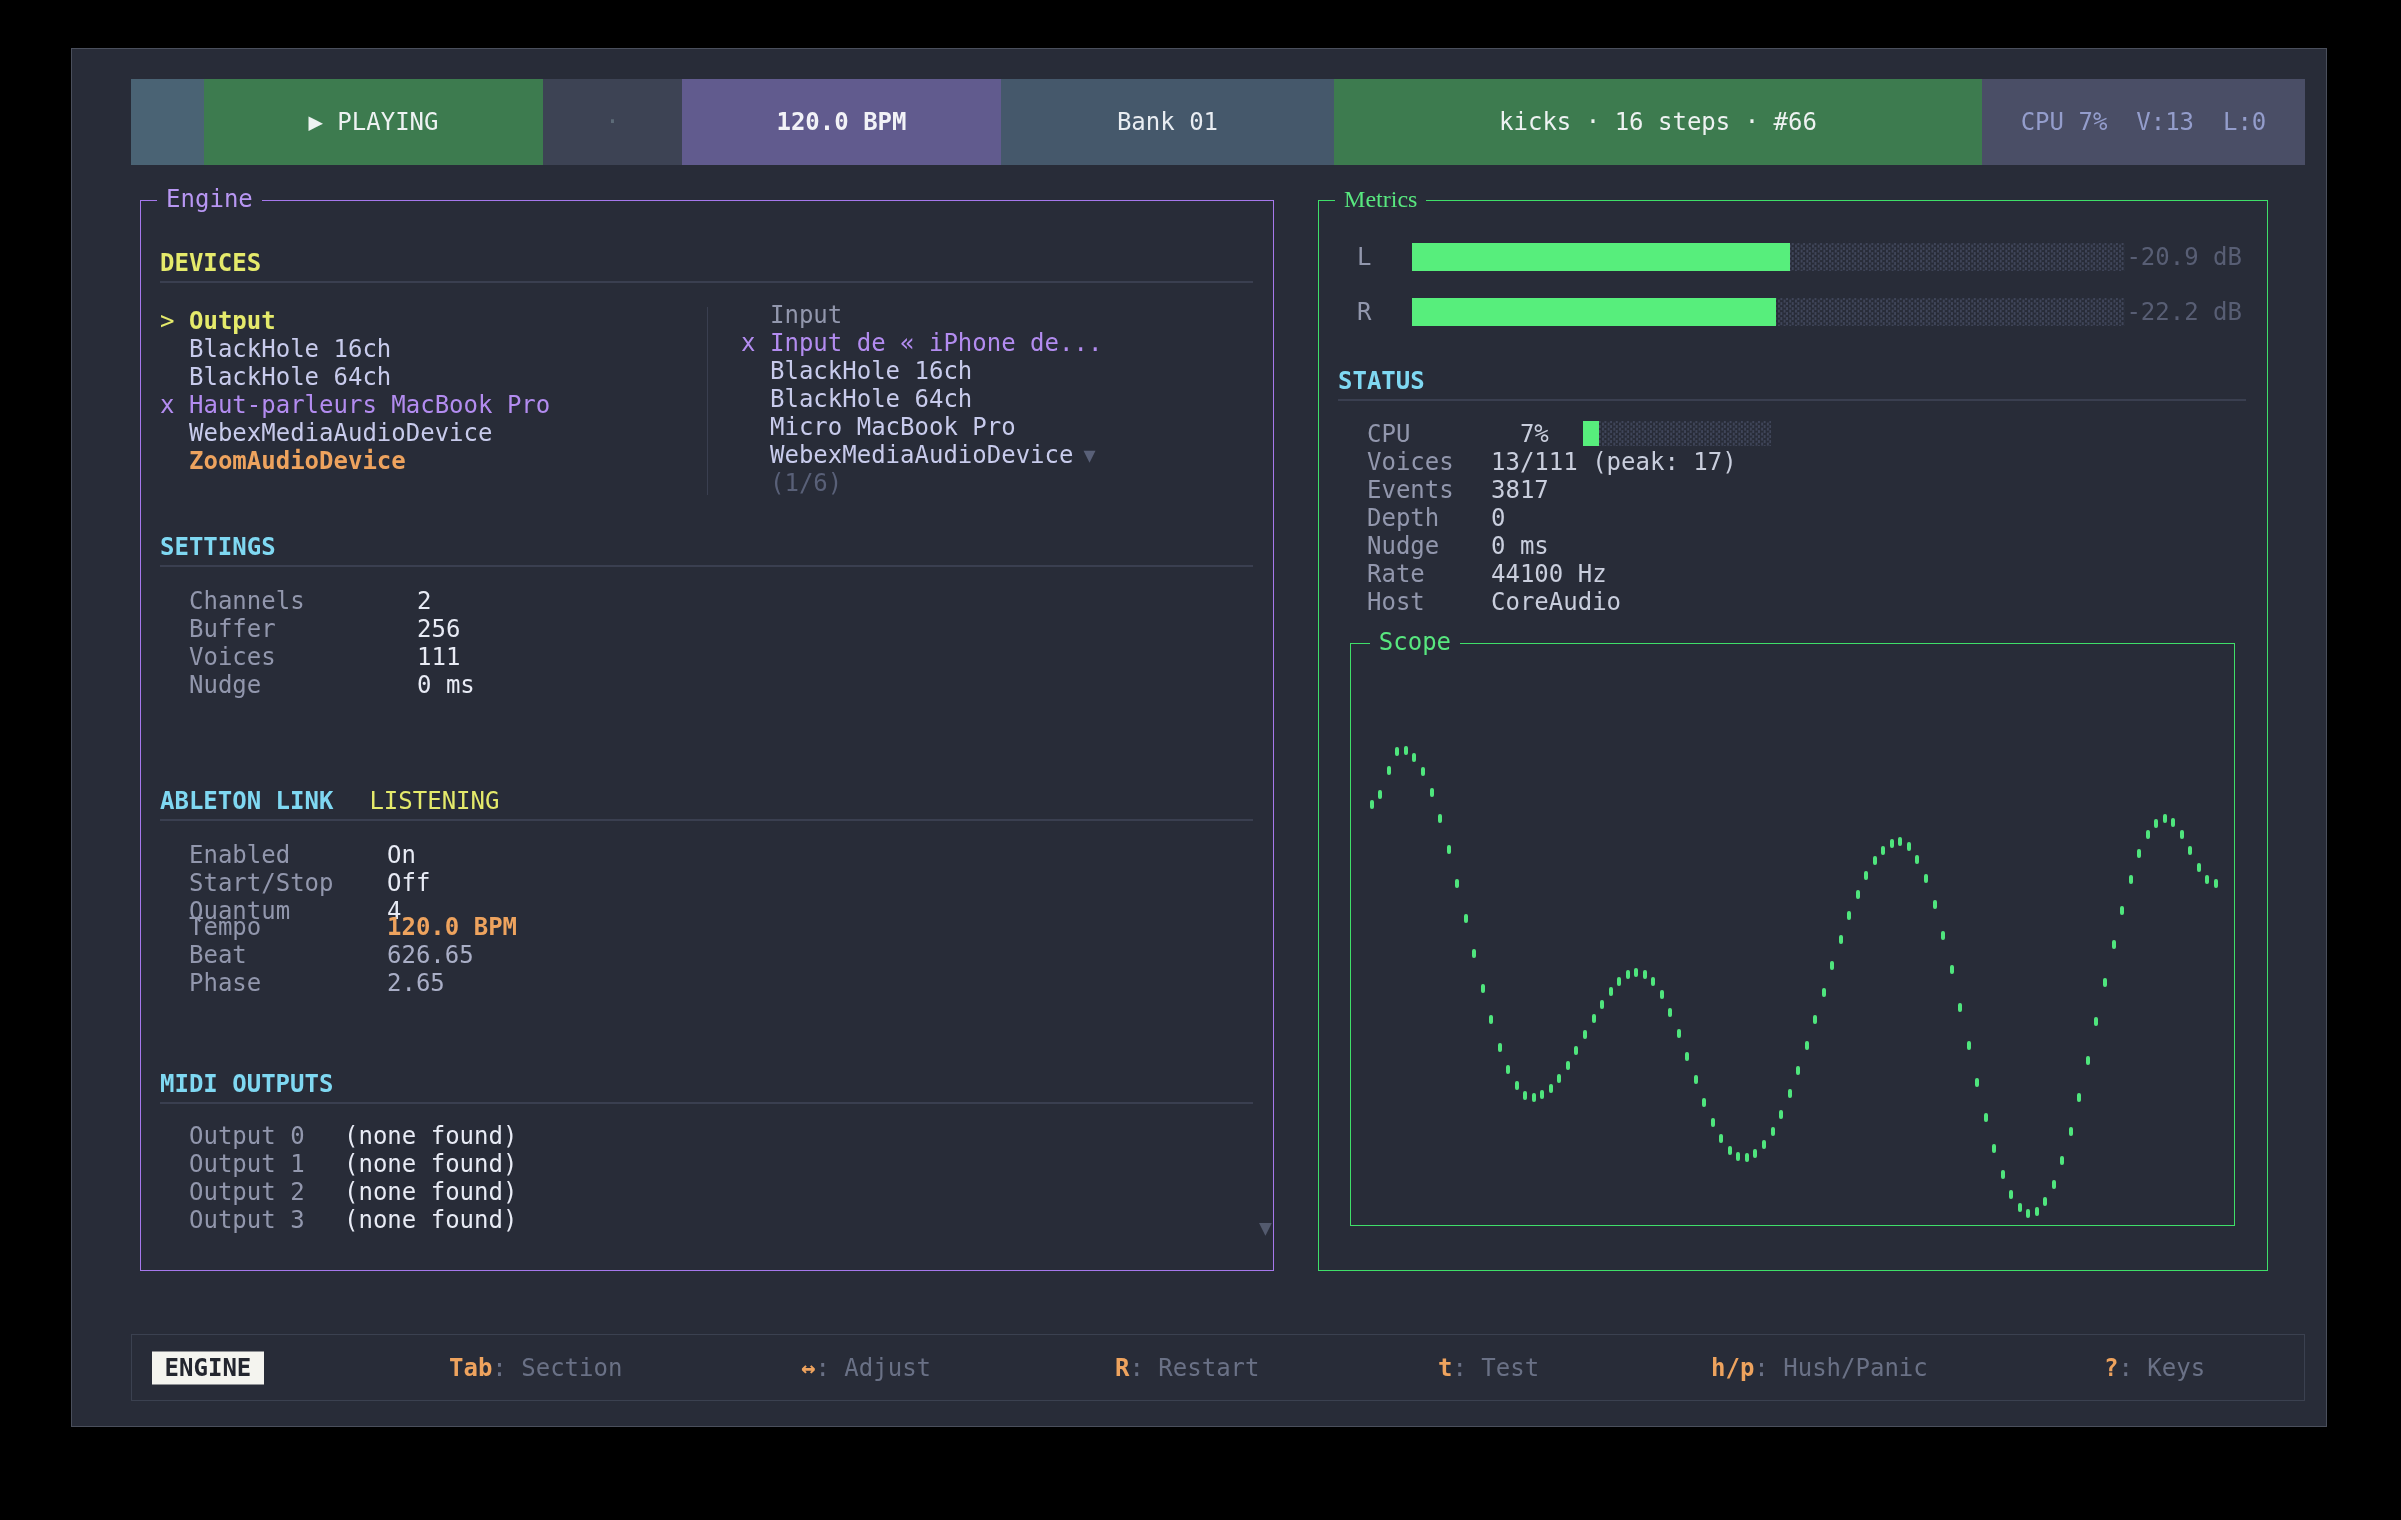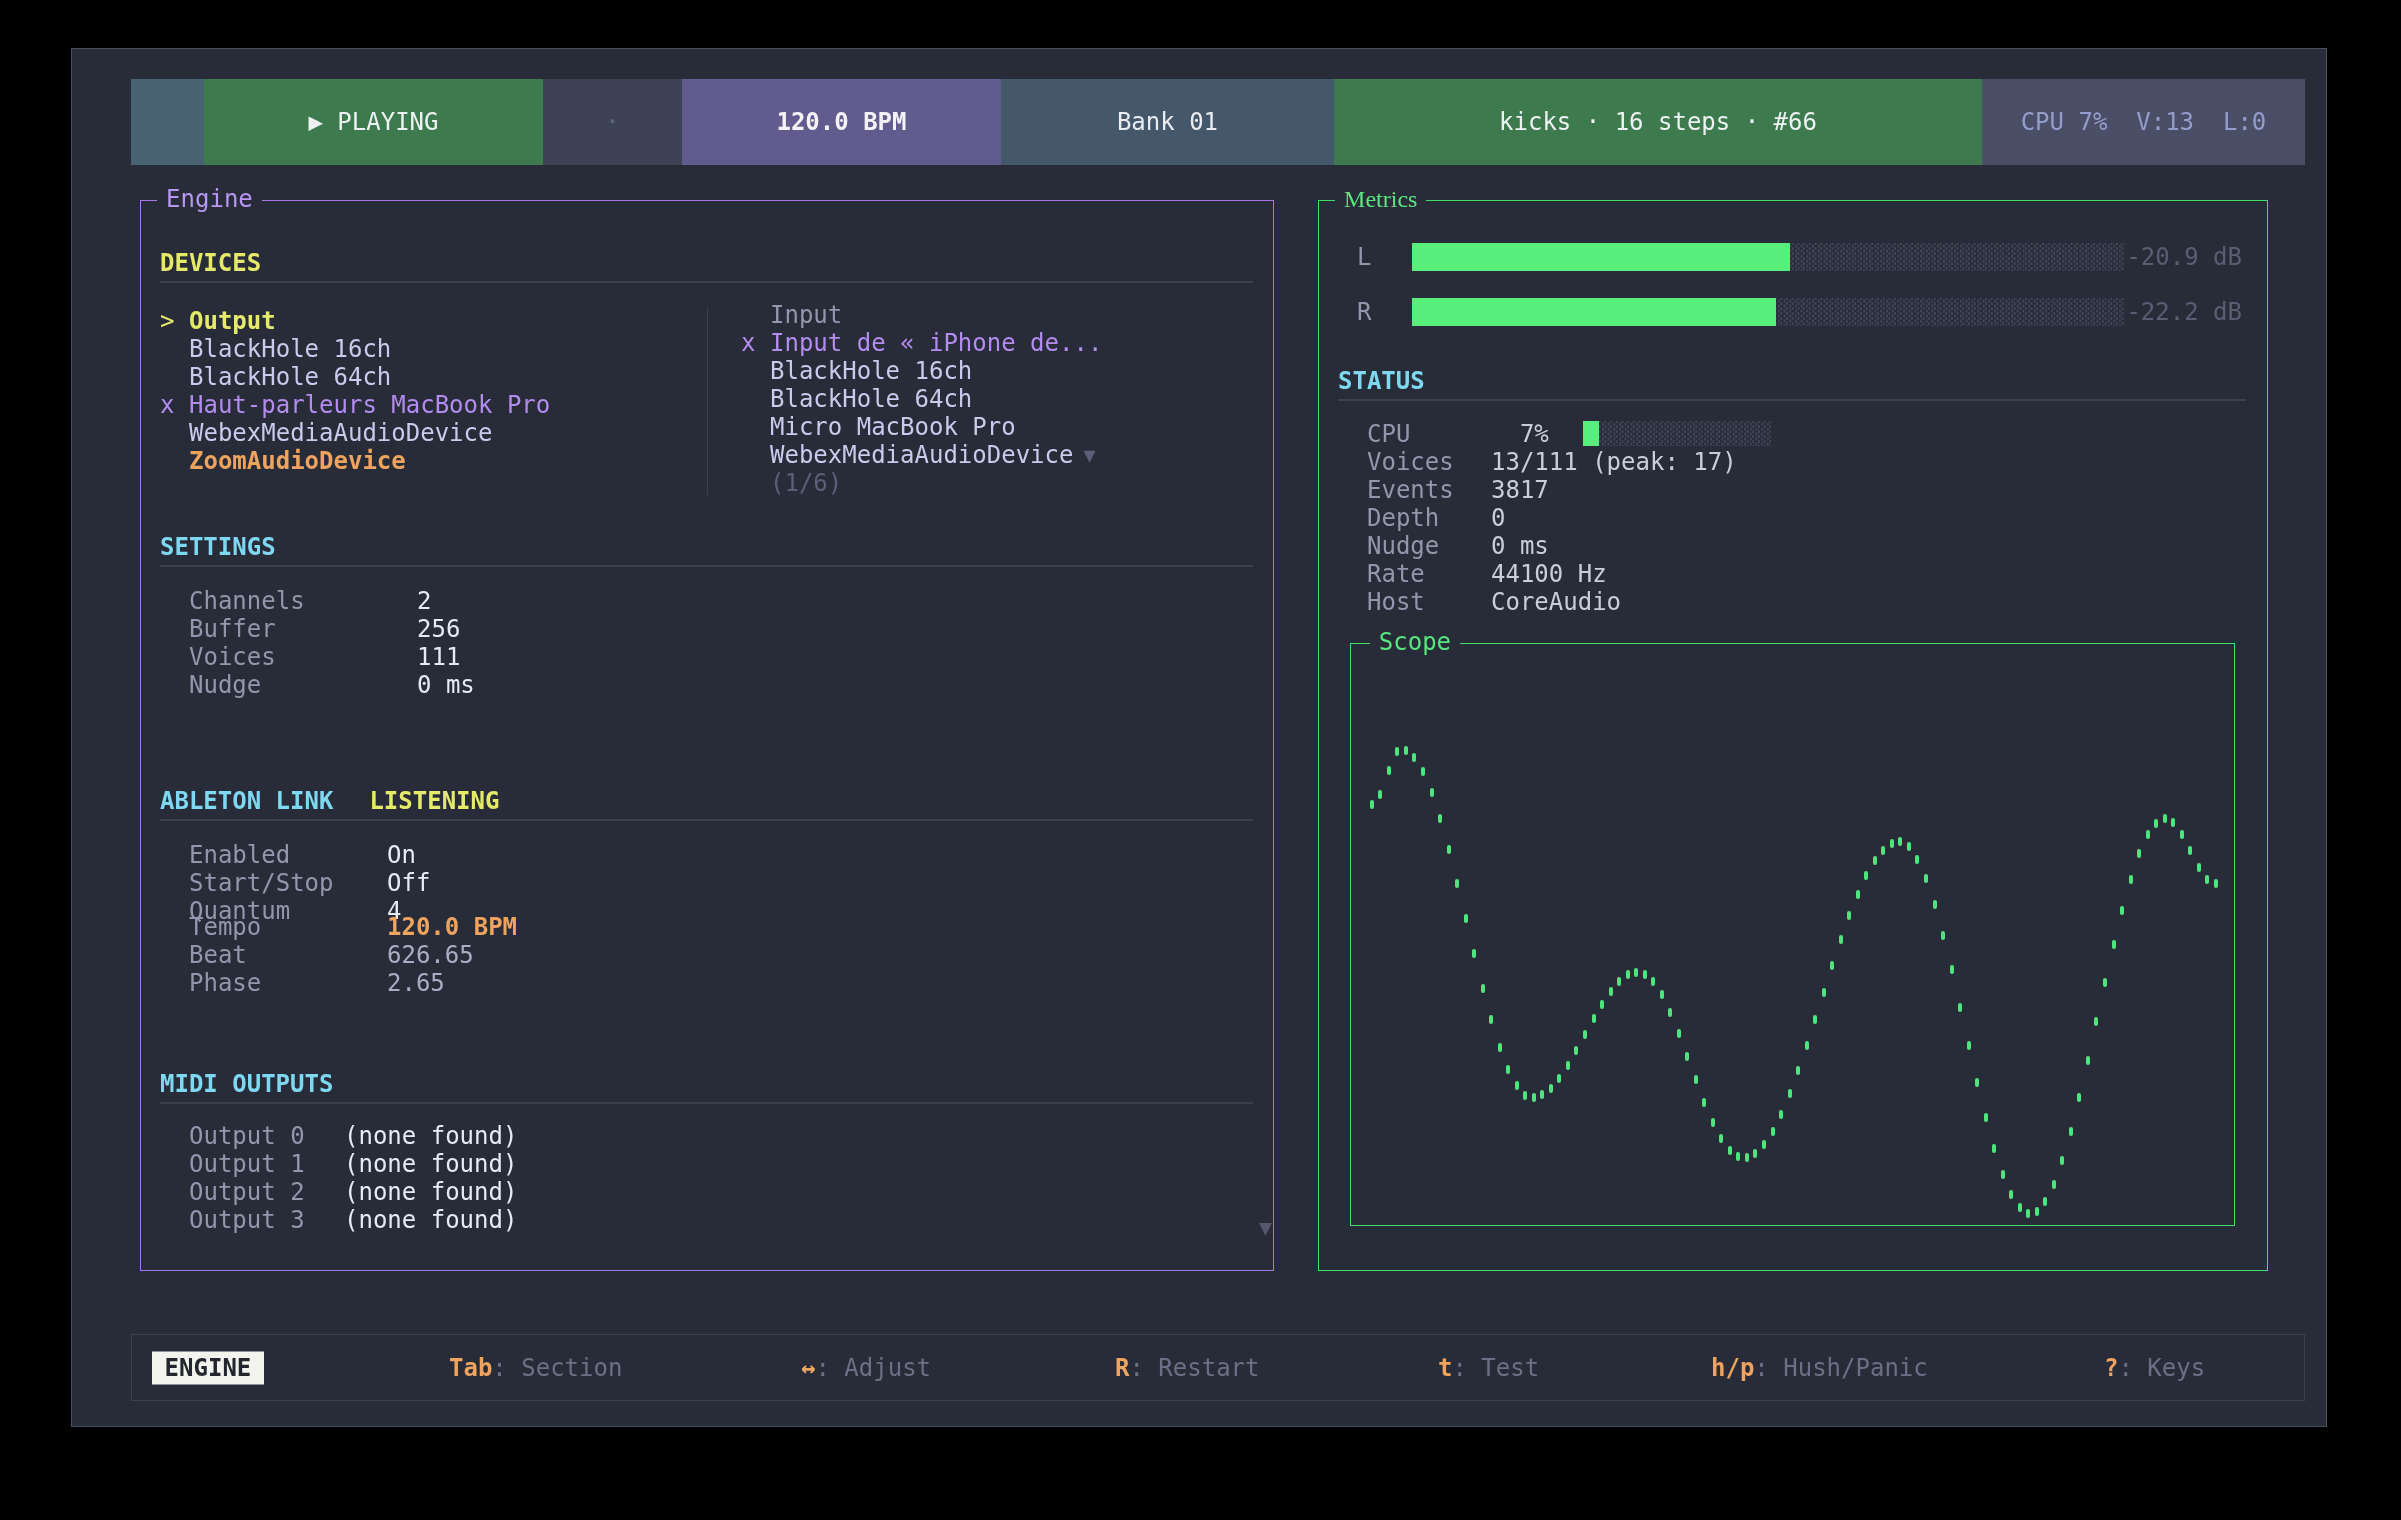--- a/index.html
+++ b/index.html
@@ -53,21 +53,21 @@
   .kv-row{display:flex;height:28px;align-items:center;white-space:pre;position:relative;}
   .kv-label{color:var(--label-gray);flex:0 0 auto;}
   .kv-value{color:var(--value-white);}
   .kv-value.tempo{color:var(--orange);font-weight:bold;}
   .kv-value.muted{color:var(--muted-value);}
   .settings .kv-label{width:228px;}
   .linkrows .kv-label{width:198px;}
   .midirows .kv-label{width:155px;}
   .statusrows .kv-label{width:124px;}
   .statusrows .kv-value{color:#c9cedd;}
-  .link-badge{color:var(--yellow);font-weight:bold;margin-left:36px;}
+  .link-badge{color:var(--yellow);font-weight:normal;margin-left:36px;}
   .scroll-ind{position:absolute;color:#535a6e;font-size:21.4px;}
   
   .meter-row{position:absolute;left:38px;width:885px;height:31px;display:flex;align-items:center;}
   .meter-label{width:55px;color:var(--label-gray);}
   .meter-bar{width:713px;height:28px;position:relative;
      background-image:radial-gradient(var(--dither) 1.3px,transparent 1.3px),
                       radial-gradient(var(--dither) 1.3px,transparent 1.3px);
      background-size:5.7px 5px,5.7px 5px;background-position:0 0.6px,2.5px 3.1px;}
   .meter-fill{position:absolute;left:0;top:0;height:100%;background:var(--meter-green);}
   .meter-db{flex:1;text-align:right;color:var(--db-text);}

